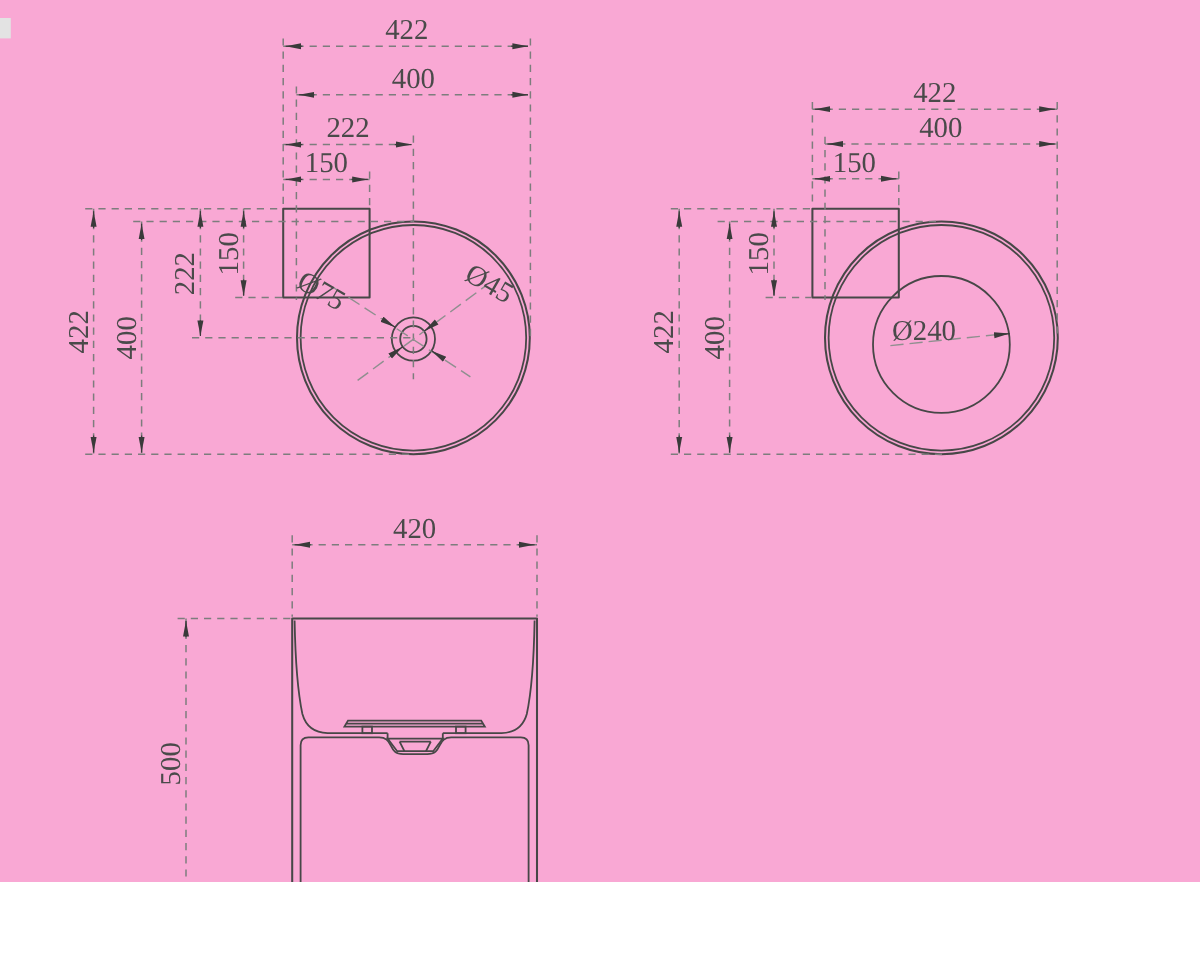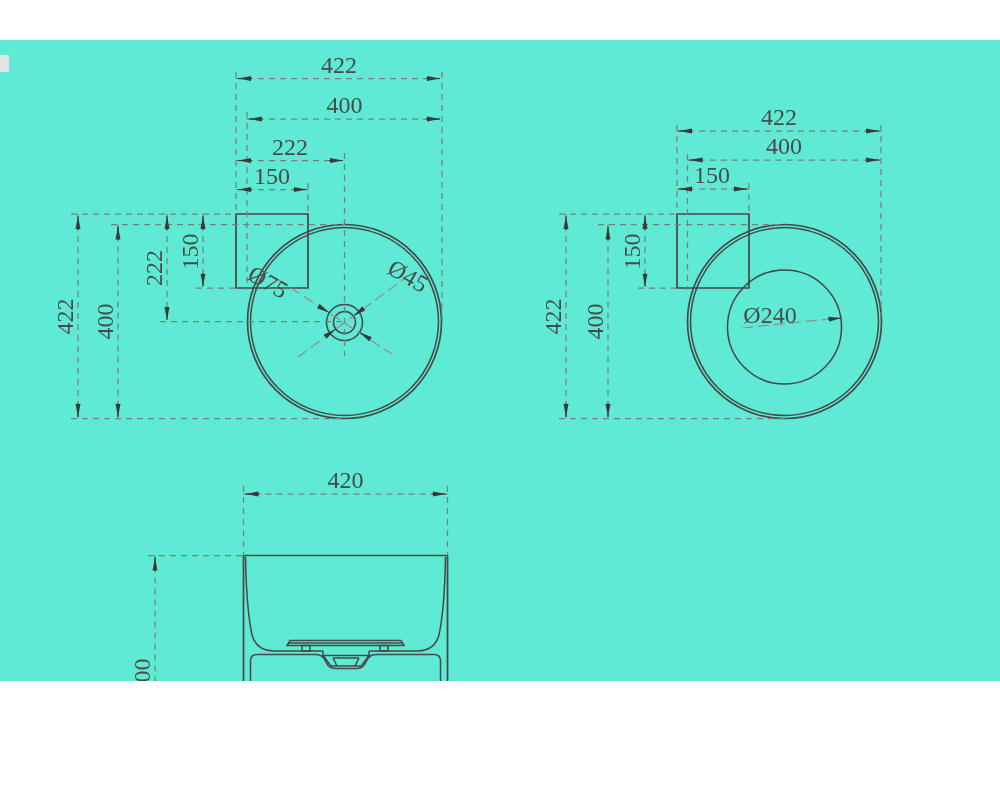--- a/index.html
+++ b/index.html
@@ -1,17 +1,17 @@
 <!DOCTYPE html>
 <html><head>
 <meta charset="utf-8">
 <style>
   html,body{margin:0;padding:0;background:#ffffff;}
-  #stage{position:relative;width:1000px;height:641px;background:#5eead4;overflow:hidden;
-         font-family:"Liberation Serif",serif;margin-top:40px;}
+  #stage{position:relative;width:1000px;height:735px;background:#f9a8d4;overflow:hidden;
+         font-family:"Liberation Serif",serif;}
   svg{display:block}
   .geo{stroke:#474747;stroke-width:1.7;fill:none;stroke-linecap:butt;stroke-linejoin:round;}
   .geo2{stroke:#474747;stroke-width:1.5;fill:none;}
   .dash{stroke:#7d7d7d;stroke-width:1.25;fill:none;stroke-dasharray:6 5;}
   .leader{stroke:#8f8f8f;stroke-width:1.2;fill:none;stroke-dasharray:11 5;}
   .arr{stroke:#3a3a3a;stroke-width:1;fill:none;}
   .txt text{font-family:"Liberation Serif",serif;font-size:24px;fill:#4a4a4a;}
   .heavy{stroke:#353535;stroke-width:3;fill:none;}
 </style>
 </head>

